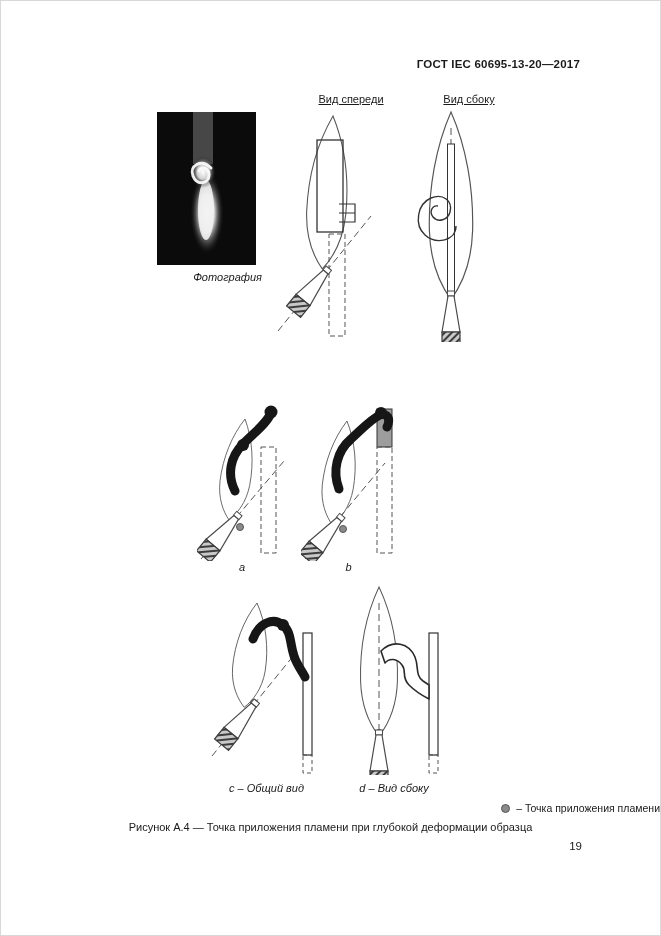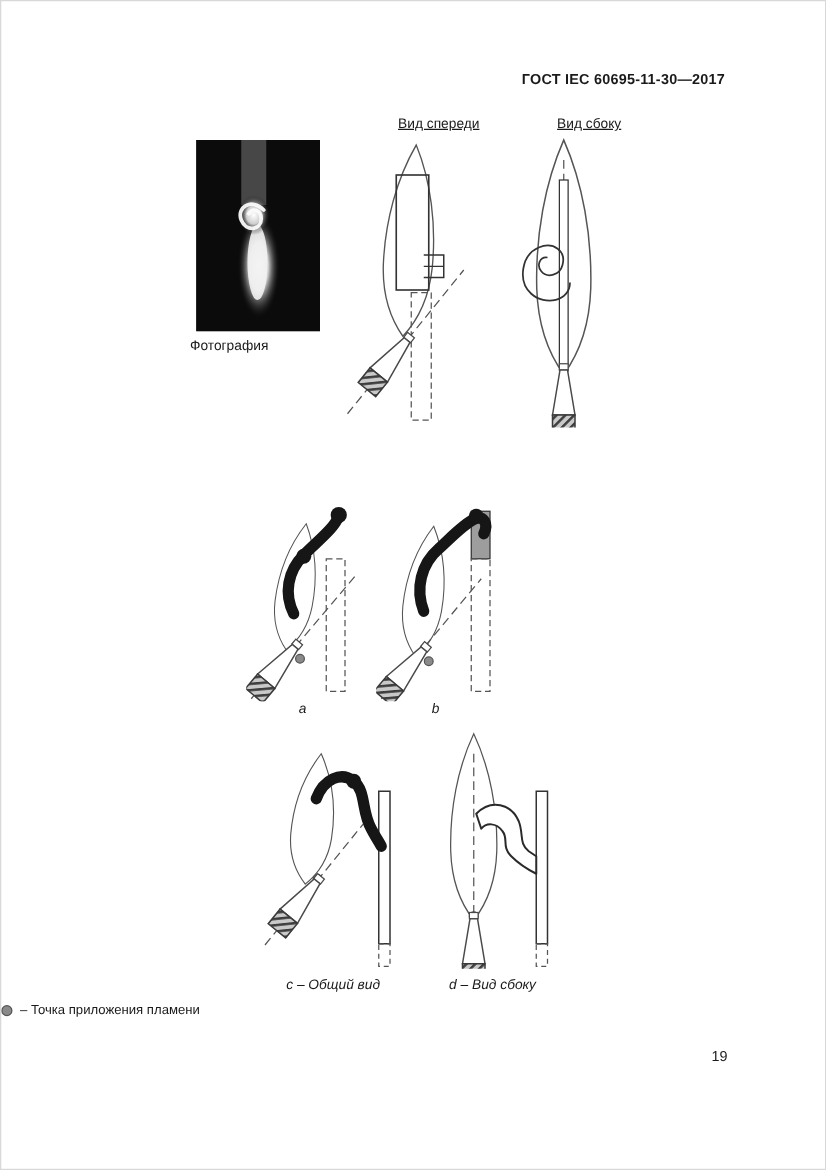--- a/index.html
+++ b/index.html
@@ -13,42 +13,42 @@
     position:absolute; top:57px; right:80px;
     font-size:11.5px; font-weight:bold; letter-spacing:.2px;
   }
   .photo {
     position:absolute; left:156px; top:111px; width:99px; height:153px;
     background:#0b0b0b;
   }
   .photo svg { display:block; width:100%; height:100%; }
   .photo-label {
     position:absolute; left:151px; top:270px; width:110px;
-    text-align:left; font-size:11px;
+    text-align:right; font-size:11px;font-style:italic;
   }
   .view-label { position:absolute; font-size:11px; text-align:center;text-decoration:underline; }
   .view-label.front { left:295px; top:92px; width:110px; }
-  .view-label.side  { left:406px; top:92px; width:90px;text-align:right;  }
+  .view-label.side  { left:423px; top:92px; width:90px;  }
   .diagram { position:absolute; }
   .caption {
     position:absolute; left:0; width:100%;
     text-align:center; font-size:11px;
   }
   .caption.a3 { top:345px; }
   .caption.a4 { top:820px; }
   .sublabel {
     position:absolute; font-size:11px; font-style:italic; text-align:center;
   }
   .sublabel.a { left:196px; top:560px; width:90px;  }
   .sublabel.b { left:300px; top:560px; width:95px;  }
   .sublabel.c { left:208px; top:781px; width:115px; }
   .sublabel.d { left:338px; top:781px; width:110px; }
   .legend {
     position:absolute; top:801px; left:0; width:100%;
-    display:flex; justify-content:flex-start; align-items:center; gap:6px;
+    display:flex; justify-content:flex-end; align-items:center; gap:6px;
     font-size:10.5px;
   }
   .legend .dot {
     width:9px; height:9px; border-radius:50%;
     background:#8a8a8a; border:1px solid #555; display:inline-block;
   }
   .page-number {
     position:absolute; top:839px; right:78px; font-size:11.5px;margin-left:16px;
   }
 </style>
@@ -65,21 +65,21 @@
       </pattern>
       <g id="burner">
         <rect x="-3.5" y="-41" width="7" height="5" fill="#fff" stroke="#4a4a4a" stroke-width="1"></rect>
         <path d="M-9,0 L-3,-36 L3,-36 L9,0 Z" fill="#fff" stroke="#4a4a4a" stroke-width="1.2"></path>
         <rect x="-9" y="0" width="18" height="15" fill="url(#hatch)" stroke="#3a3a3a" stroke-width="1.2"></rect>
       </g>
       <path id="flame" d="M0,0 C14,26 21,58 20,90 C19,115 9,132 0,142 C-9,132 -19,115 -20,90 C-21,58 -14,26 0,0 Z" fill="none" stroke="#555" stroke-width="1.1"></path>
     </defs>
   </svg>
 
-  <div class="header">ГОСТ IEC 60695-11-30—2017</div>
+  <div class="header">ГОСТ IEC 60695-13-20—2017</div>
 
   <div class="photo">
     <svg viewBox="0 0 99 153">
       <defs>
         <radialGradient id="glow1" cx="50%" cy="50%" r="50%">
           <stop offset="0%" stop-color="#ffffff"></stop>
           <stop offset="45%" stop-color="#cfcfcf"></stop>
           <stop offset="100%" stop-color="#0b0b0b" stop-opacity="0"></stop>
         </radialGradient>
       </defs>
@@ -163,16 +163,17 @@
   </svg>
 
   <div class="sublabel c">c – Общий вид</div>
   <div class="sublabel d">d – Вид сбоку</div>
 
   <div class="legend">
     <span class="dot"></span>
     <span>– Точка приложения пламени</span>
   </div>
 
+  <div class="caption a4">Рисунок А.4 — Точка приложения пламени при глубокой деформации образца</div>
 
   <div class="page-number">19</div>
 
 </div>
 
 </body></html>

